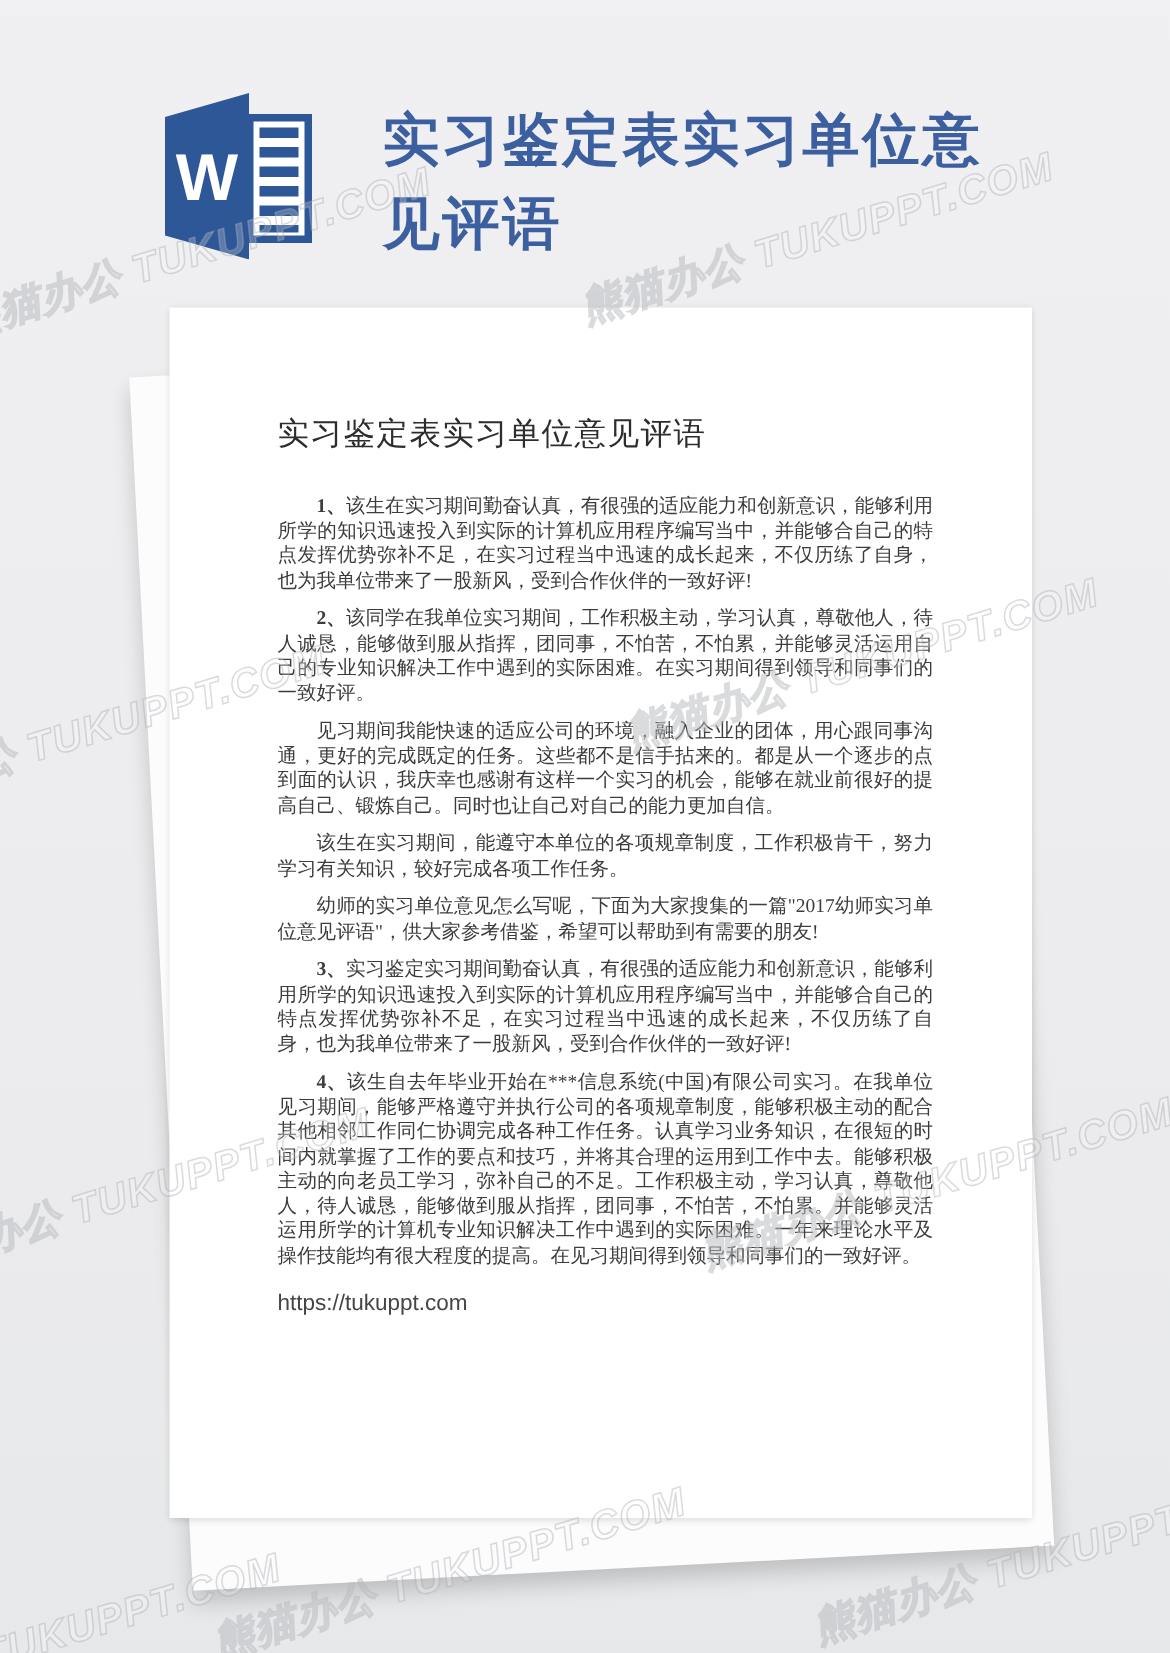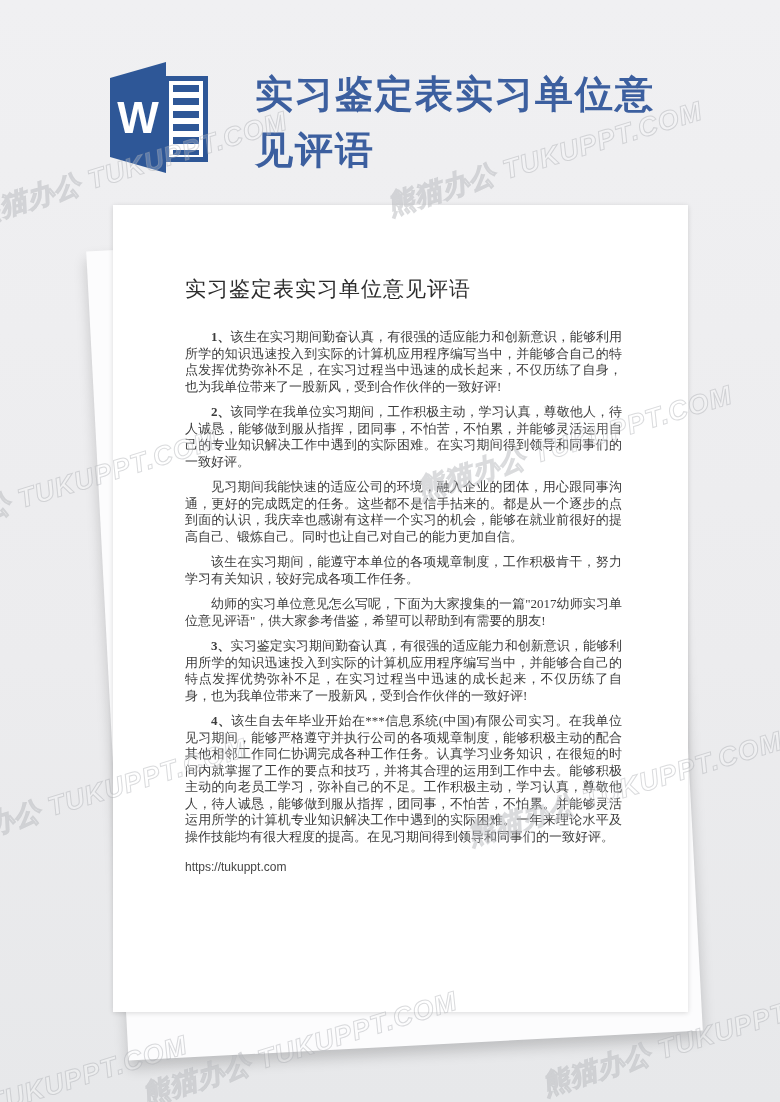--- a/index.html
+++ b/index.html
@@ -46,21 +46,21 @@
   }
   .para {
     margin: 0 0 9px 0;
     font-size: 13px; line-height: 16.5px;
     text-align: justify; text-indent: 2em;
   }
   .pnum { font-weight: bold; }
   .doc-footer {
     margin-top: 15px;
     font-family: "Liberation Sans", sans-serif;
-    font-size: 12px; color: #454545;
+    font-size: 15px; color: #454545;
   }
 
   
   .wm-layer { position: absolute; inset: 0; z-index: 5; pointer-events: none; }
   .wm {
     position: absolute;
     transform: translate(-50%, -50%) rotate(-17deg);
     white-space: nowrap;
     font-family: "Liberation Sans", sans-serif;
     font-size: 27px; font-weight: bold; font-style: italic;

